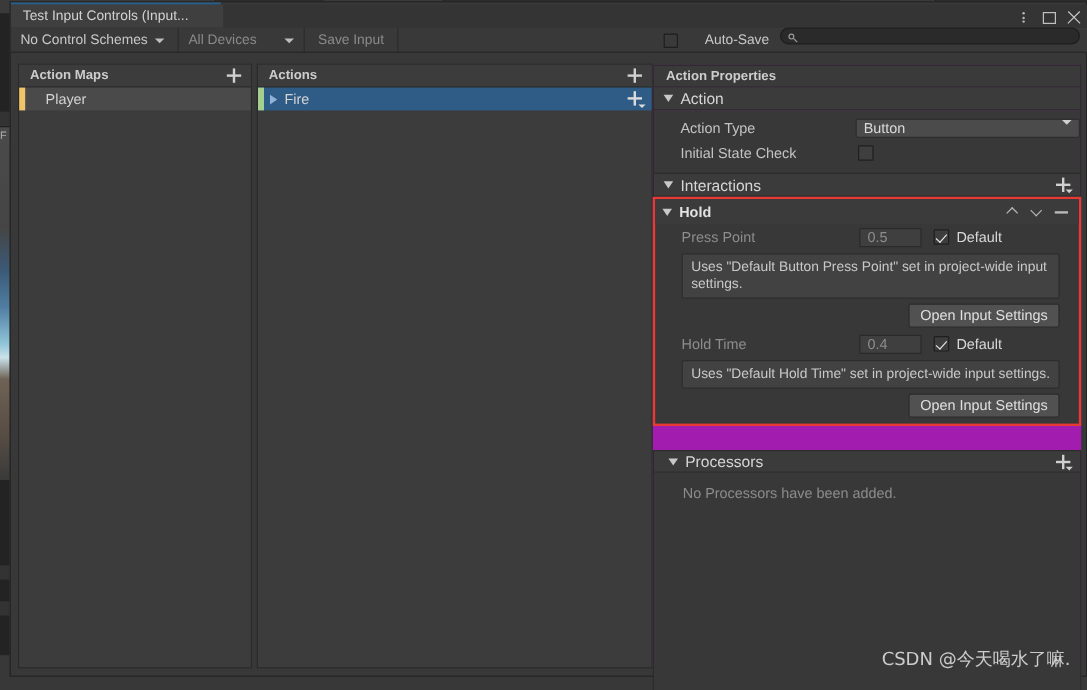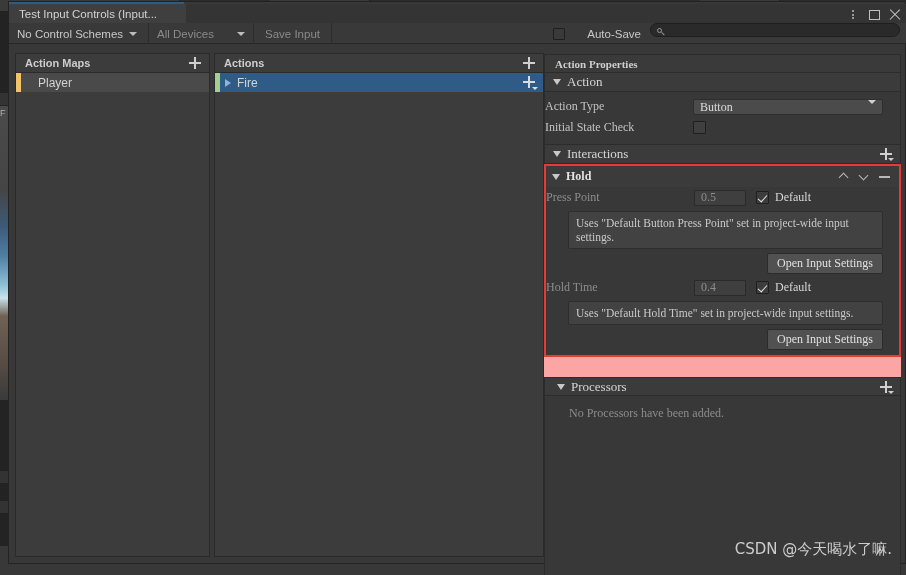--- a/index.html
+++ b/index.html
@@ -156,21 +156,21 @@
     width: 3.5px; height: 1px; background: #9a9a9a; transform: rotate(45deg);
   }
 
   
   .body { position: absolute; left: 0; top: 43px; width: 898px; height: 520px; }
 
   .col { position: absolute; top: 8px; bottom: 8px; background: #3c3c3c;
          border: 1px solid #2a2a2a; }
   .col-maps    { left: 6px;  width: 195px; }
   .col-actions { left: 205px; width: 330px; }
-  .col-props   { left: 535px; right: 6px; background: #fca5a5; border: none; top: 9px; bottom: 7px; font-family: Liberation Serif, serif;}
+  .col-props   { left: 535px; right: 6px; background: #a21caf; border: none; top: 9px; bottom: 7px;}
 
   .col-header {
     height: 19px; background: #3c3c3c;
     border-bottom: 1px solid #2a2a2a;
     display: flex; align-items: center; padding-left: 9px;
     font-size: 11px; font-weight: bold; color: #cdcdcd;
   }
   .plus-btn {
     margin-left: auto; margin-right: 6px; width: 16px; height: 16px;
     position: relative; cursor: default;
@@ -236,21 +236,21 @@
   .tri-down {
     width: 0; height: 0; margin-right: 6px;
     border-left: 4.5px solid transparent; border-right: 4.5px solid transparent;
     border-top: 6px solid #c8c8c8;
   }
   .section-body {
     background: #383838; border: 1px solid #2c2c2c; border-top: none;
     padding: 4px 0 6px 0;
   }
   .field-row {
-    height: 21px; display: flex; align-items: center; 
+    height: 21px; display: flex; align-items: center; padding-left: 22px;
     font-size: 12px;
   }
   .field-label { width: 148px; color: #c3c3c3; }
   .field-label.dim { color: #8d8d8d; }
   .dropdown {
     width: 190px; height: 16px; background: #4b4b4b;
     border: 1px solid #2e2e2e; border-radius: 2px;
     display: flex; padding: 0 6px;
     font-size: 12px; color: #dcdcdc;
   }

